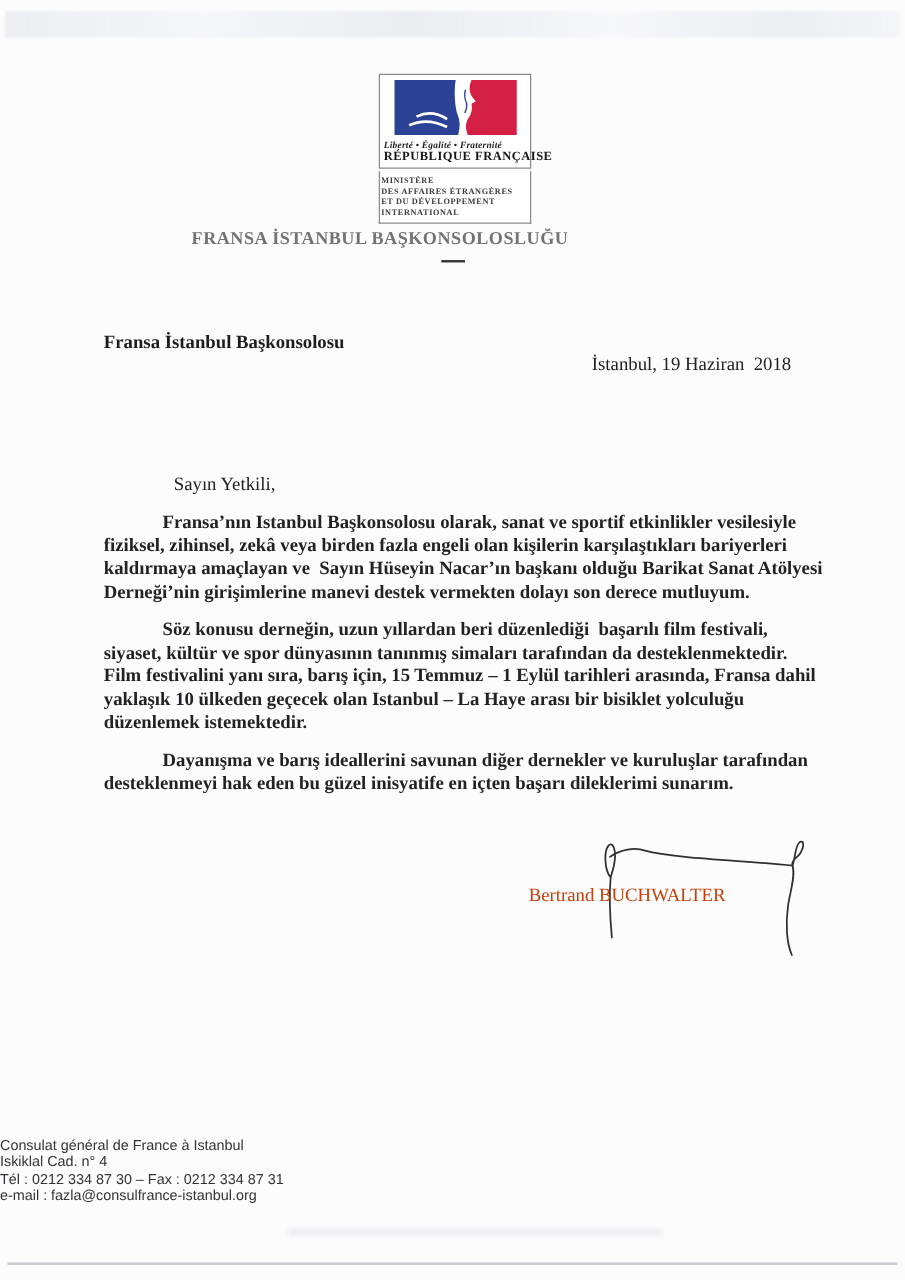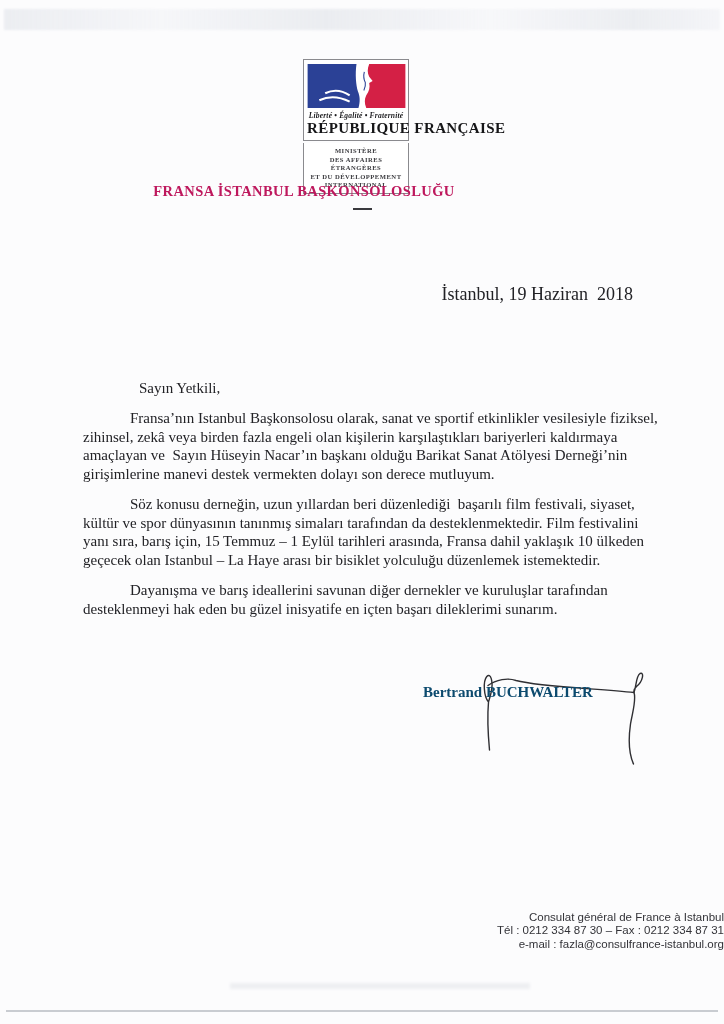--- a/index.html
+++ b/index.html
@@ -24,76 +24,76 @@
   }
   .scan-smudge-bottom {
     position: absolute; left: 230px; top: 983px; width: 300px; height: 6px;
     background: rgba(190,196,207,.22); filter: blur(1.5px);
   }
   .scan-line-bottom {
     position: absolute; left: 6px; top: 1010px; width: 712px; height: 2px;
     background: rgba(140,146,155,.45); filter: blur(.4px);
   }
   
-  .logo-wrap { position: absolute; left: 303px; top: 59px; width: 106px; text-align: center; }
+  .logo-wrap { position: absolute; left: 303px; top: 59px; width: 122px; text-align: left; }
   .logo-box1 {
     border: 1px solid #8a8a8e; padding: 4px 3px 3px; background: #fff;
   }
   .logo-flag { display: block; margin: 0 auto; }
   .logo-motto {
     margin-top: 3px; font-size: 7.5px; font-style: italic; font-weight: bold;
     color: #1c1c1f; white-space: nowrap; letter-spacing: .2px;
   }
   .logo-republic {
-    font-size: 15px; font-weight: bold; letter-spacing: .4px;
+    font-size: 10px; font-weight: bold; letter-spacing: .4px;
     color: #161618; white-space: nowrap;
   }
   .logo-box2 {
     border: 1px solid #8a8a8e; border-top: none; margin-top: 2px;
     padding: 4px 1px 3px; background: #fff;
   }
   .ministry-line {
     font-size: 6.6px; line-height: 8.6px; letter-spacing: .5px;
     color: #3c3c40; font-weight: bold;
   }
   
   .consulate-title {
     position: absolute; left: 0; top: 183px; width: 608px; text-align: center;
-    font-size: 14.5px; font-weight: bold; letter-spacing: .4px; color: #be185d;
+    font-size: 14.5px; font-weight: bold; letter-spacing: .4px; color: #737373;
   }
   .title-divider {
     position: absolute; left: 353px; top: 208px; width: 19px; height: 2px;
     background: #3a3a3e;
   }
   
   .sender-name {
     position: absolute; left: 83px; top: 266px;
     font-size: 15px; font-weight: bold; color: #1d1d20;
   }
   .dateline {
     position: absolute; top: 284px; right: 91px;
-    font-size: 18px; white-space: pre; color: #222226;
+    font-size: 15px; white-space: pre; color: #222226;
   }
   .salutation {
     position: absolute; left: 123px; top: 380px; font-size: 15px; margin-left: 16px;
   }
   
   .body-block { position: absolute; left: 83px; top: 409px; width: 577px; }
   .para {
     font-size: 15px; line-height: 18.5px; text-indent: 47px;
-    white-space: pre-wrap; margin-bottom: 12px; color: #222226;
+    white-space: pre-wrap; margin-bottom: 12px; color: #222226; font-weight: bold;
   }
   
   .signature-scrawl { position: absolute; left: 448px; top: 662px; }
   .signature-name {
-    position: absolute; left: 423px; top: 684px; font-size: 15px; color: #0c4a6e; font-weight: bold;
+    position: absolute; left: 423px; top: 709px; font-size: 15px; color: #c2410c;
   }
   
   .footer-block {
-    position: absolute; left: 0; top: 911px; width: 724px; text-align: right;
+    position: absolute; left: 0; top: 911px; width: 724px; text-align: left;
     font-family: "Liberation Sans", sans-serif;
   }
   .footer-line { font-size: 11.5px; line-height: 13.4px; color: #333338; }
 </style>
 </head>
 <body>
 
 <div class="page">
 
   <div class="scan-band-top"></div>
@@ -118,20 +118,21 @@
     <div class="ministry-line">MINISTÈRE</div>
         <div class="ministry-line">DES AFFAIRES ÉTRANGÈRES</div>
         <div class="ministry-line">ET DU DÉVELOPPEMENT</div>
         <div class="ministry-line">INTERNATIONAL</div>
       </div>
   </div>
 
   <div class="consulate-title">FRANSA İSTANBUL BAŞKONSOLOSLUĞU</div>
   <div class="title-divider"></div>
 
+  <div class="sender-name">Fransa İstanbul Başkonsolosu</div>
   <div class="dateline">İstanbul, 19 Haziran  2018</div>
   <div class="salutation">Sayın Yetkili,</div>
 
   <div class="body-block">
 
   <p class="para">Fransa’nın Istanbul Başkonsolosu olarak, sanat ve sportif etkinlikler vesilesiyle fiziksel, zihinsel, zekâ veya birden fazla engeli olan kişilerin karşılaştıkları bariyerleri kaldırmaya amaçlayan ve  Sayın Hüseyin Nacar’ın başkanı olduğu Barikat Sanat Atölyesi Derneği’nin girişimlerine manevi destek vermekten dolayı son derece mutluyum.</p>
       <p class="para">Söz konusu derneğin, uzun yıllardan beri düzenlediği  başarılı film festivali, siyaset, kültür ve spor dünyasının tanınmış simaları tarafından da desteklenmektedir. Film festivalini yanı sıra, barış için, 15 Temmuz – 1 Eylül tarihleri arasında, Fransa dahil yaklaşık 10 ülkeden geçecek olan Istanbul – La Haye arası bir bisiklet yolculuğu düzenlemek istemektedir.</p>
       <p class="para">Dayanışma ve barış ideallerini savunan diğer dernekler ve kuruluşlar tarafından desteklenmeyi hak eden bu güzel inisyatife en içten başarı dileklerimi sunarım.</p>
     </div>
 
@@ -143,19 +144,20 @@
       <path d="M186,30.5 C188.5,23.5 188,14 192,11.5 C196.5,9.5 195,19.5 188.5,24.5
                C186.5,26.5 185.5,29 186,30.5 C188.5,38 184.5,50 182.5,62
                C180.5,76 181,92 185.5,102"></path>
     </g>
   </svg>
   <div class="signature-name">Bertrand BUCHWALTER</div>
 
   <div class="footer-block">
 
   <div class="footer-line">Consulat général de France à Istanbul</div>
+      <div class="footer-line">Iskiklal Cad. n° 4</div>
       <div class="footer-line">Tél : 0212 334 87 30 – Fax : 0212 334 87 31</div>
       <div class="footer-line">e-mail : fazla@consulfrance-istanbul.org</div>
     </div>
 
   <div class="scan-smudge-bottom"></div>
   <div class="scan-line-bottom"></div>
 </div>
 
 </body></html>

